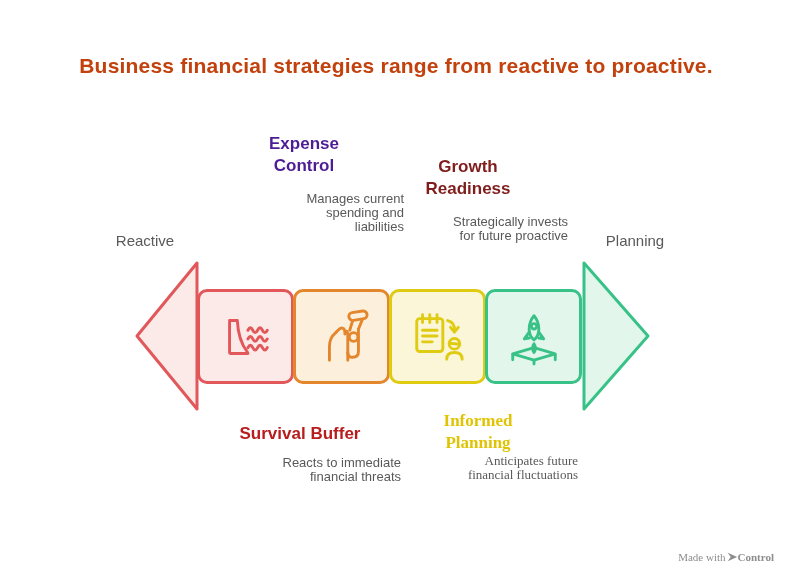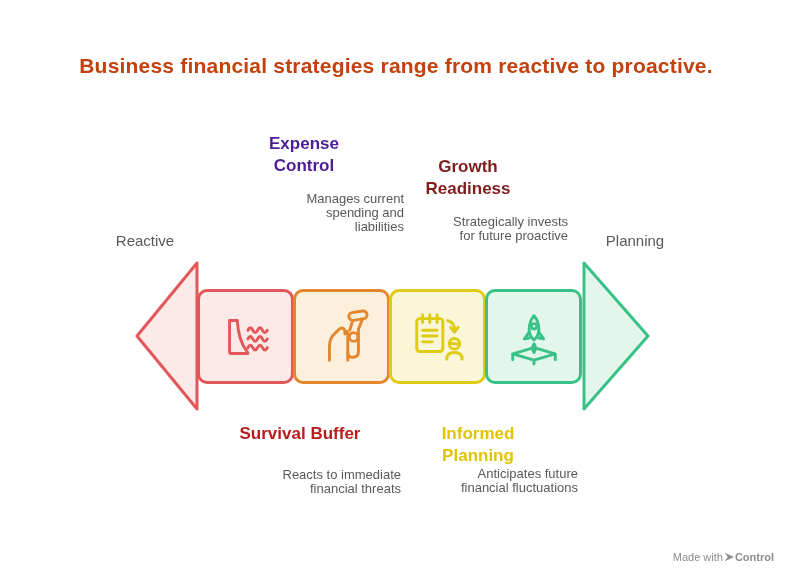--- a/index.html
+++ b/index.html
@@ -20,37 +20,37 @@
   .stage-block{position:absolute;text-align:center;}
   .stage-title{font-size:17px;font-weight:bold;line-height:22px;white-space:pre-line;}
   .stage-desc{font-size:13px;line-height:14px;color:#595959;white-space:pre-line;margin-top:15px;text-align:right;}
   .c-red{color:#b91c1c;}
   .c-orange{color:#4c1d95;}
   .c-yellow{color:#e0c404;}
   .c-green{color:#7f1d1d;}
   .block-expense{left:204px;top:133px;width:200px;}
   .block-growth{left:368px;top:156px;width:200px;}
   .block-survival{left:199px;top:423px;width:202px;}
-  .block-survival .stage-desc{margin-top:23px;}
-  .block-informed{left:378px;top:423px;width:200px;}
+  .block-survival .stage-desc{margin-top:11px;}
+  .block-informed{left:378px;top:410px;width:200px;font-family:Liberation Serif, serif;}
   .block-informed .stage-desc{margin-top:0;}
   .arrowhead{position:absolute;}
   .arrowhead.left{left:134px;top:260px;}
   .arrowhead.right{left:581px;top:260px;}
   .segment{
     position:absolute;top:289px;width:97px;height:95px;box-sizing:border-box;
     border-radius:10px;display:flex;align-items:center;justify-content:center;
   }
   .seg-0{left:197px;border:3px solid #e25759;background:#fbeae8;}
   .seg-1{left:293px;border:3px solid #e3862c;background:#fcf0dd;}
   .seg-2{left:389px;border:3px solid #e0cb13;background:#fbf6d8;}
   .seg-3{left:485px;border:3px solid #39c287;background:#e2f6ec;}
   .footer{
     position:absolute;right:18px;top:551px;display:flex;align-items:center;
-    font-size:11px;color:#8d8d8d;
+    font-size:11px;color:#8d8d8d;font-family:Liberation Serif, serif;
   }
   .footer .brand{font-weight:bold;}
   svg{display:block;}
 </style>
 </head>
 <body>
 
 <div class="canvas">
 
   <div class="title">Business financial strategies range from reactive to proactive.</div>

